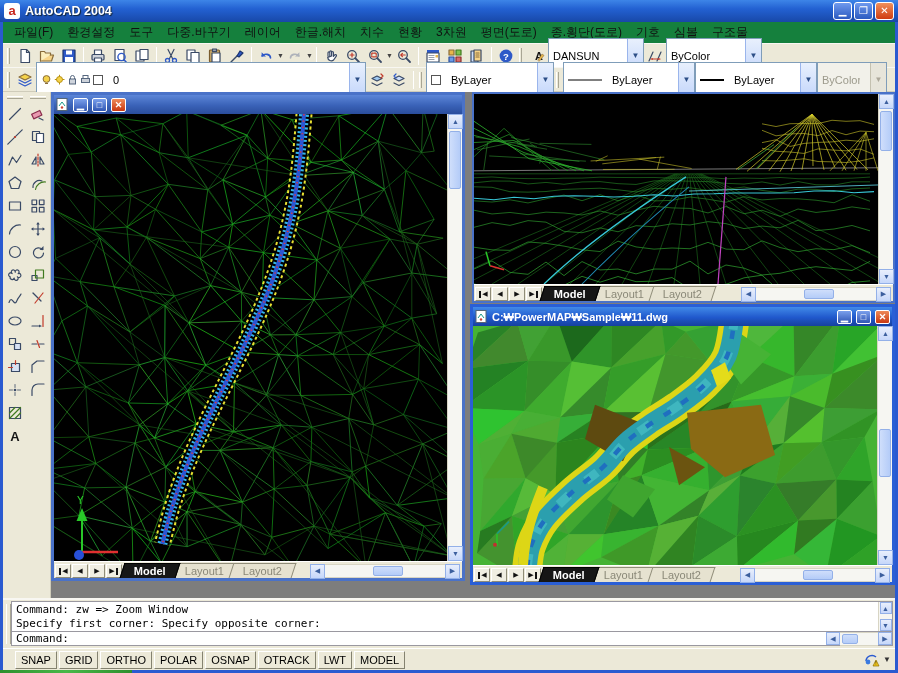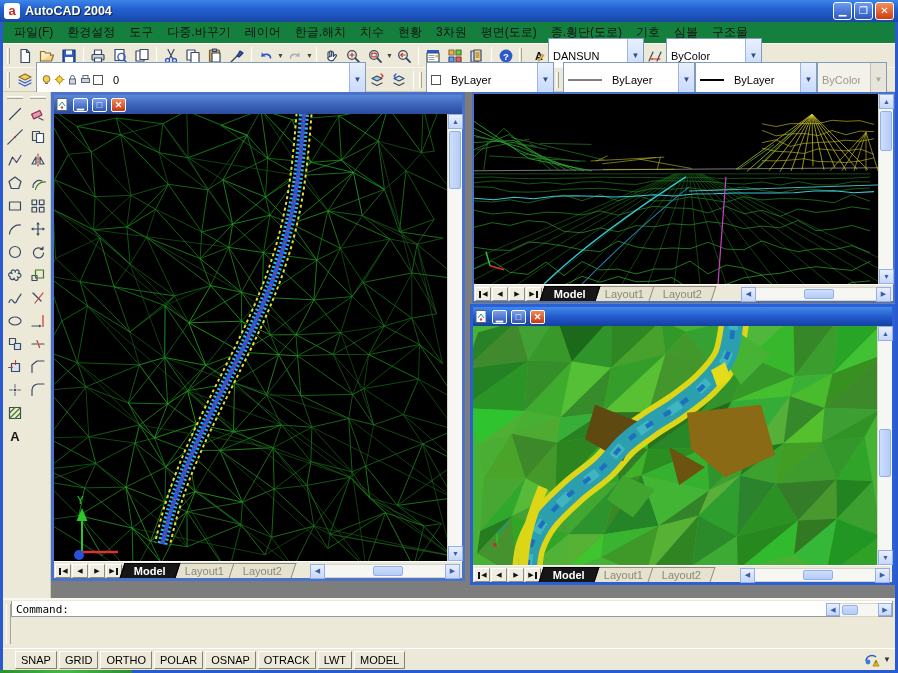--- a/index.html
+++ b/index.html
@@ -1290,20 +1290,21 @@
             </div>
         </div>
 
         <div class="win active" style="left:419px;top:212px;width:425px;height:281px;">
           <div class="wtitle">
             <svg width="13" height="13">
                 <rect x="1" y="0.5" width="10" height="12" fill="#fff" stroke="#567"></rect>
                 <path d="M3 8l3-4 3 4" stroke="#1a9a8a" fill="none"></path>
                 <circle cx="6" cy="9.5" r="1.2" fill="#c43"></circle>
               </svg>
+            <span class="wtxt">C:₩PowerMAP₩Sample₩11.dwg</span>
             <span class="cb">▁</span>
             <span class="cb">□</span>
             <span class="cb close">✕</span>
           </div>
           <div class="wbody">
             <div class="viewport">
                 <svg id="vp2" preserveAspectRatio="none" viewBox="0 0 404 237">
                   <rect x="0" y="0" width="404" height="237" fill="#46b335"></rect>
                   <polygon points="4.934147683903575,6.545838559046388 43.98932549766161,-4.789078284054995 -7.2861617328599095,42.45629173330963" fill="hsl(117.92097576428205,53.968071561772376%,33.02018841728568%)"></polygon>
                   <polygon points="43.98932549766161,-4.789078284054995 55.199183245551666,34.41478110291064 -7.2861617328599095,42.45629173330963" fill="hsl(107.0609941133298,50.58211850980297%,35.632520254701376%)"></polygon>
@@ -1472,20 +1473,29 @@
                 </div>
                 <div class="sbtn">▶</div>
               </div>
             </div>
         </div>
 
       </div>
     </div>
 
     <div class="cmd">
+      <div class="cmdhist">
+        <div class="histlines" id="histlines">Command: zw =&gt; Zoom Window
+Specify first corner: Specify opposite corner:</div>
+        <div class="cmdvs">
+          <div class="sbtn">▲</div>
+          <div style="flex:1"></div>
+          <div class="sbtn">▼</div>
+        </div>
+      </div>
       <div class="cmdin">
         <span class="ptxt">Command:</span>
         <div class="hscroll">
           <div class="sbtn">◀</div>
           <div class="htrack">
               <div class="hthumb" style="left:2px;width:16px;"></div>
             </div>
           <div class="sbtn">▶</div>
         </div>
       </div>

